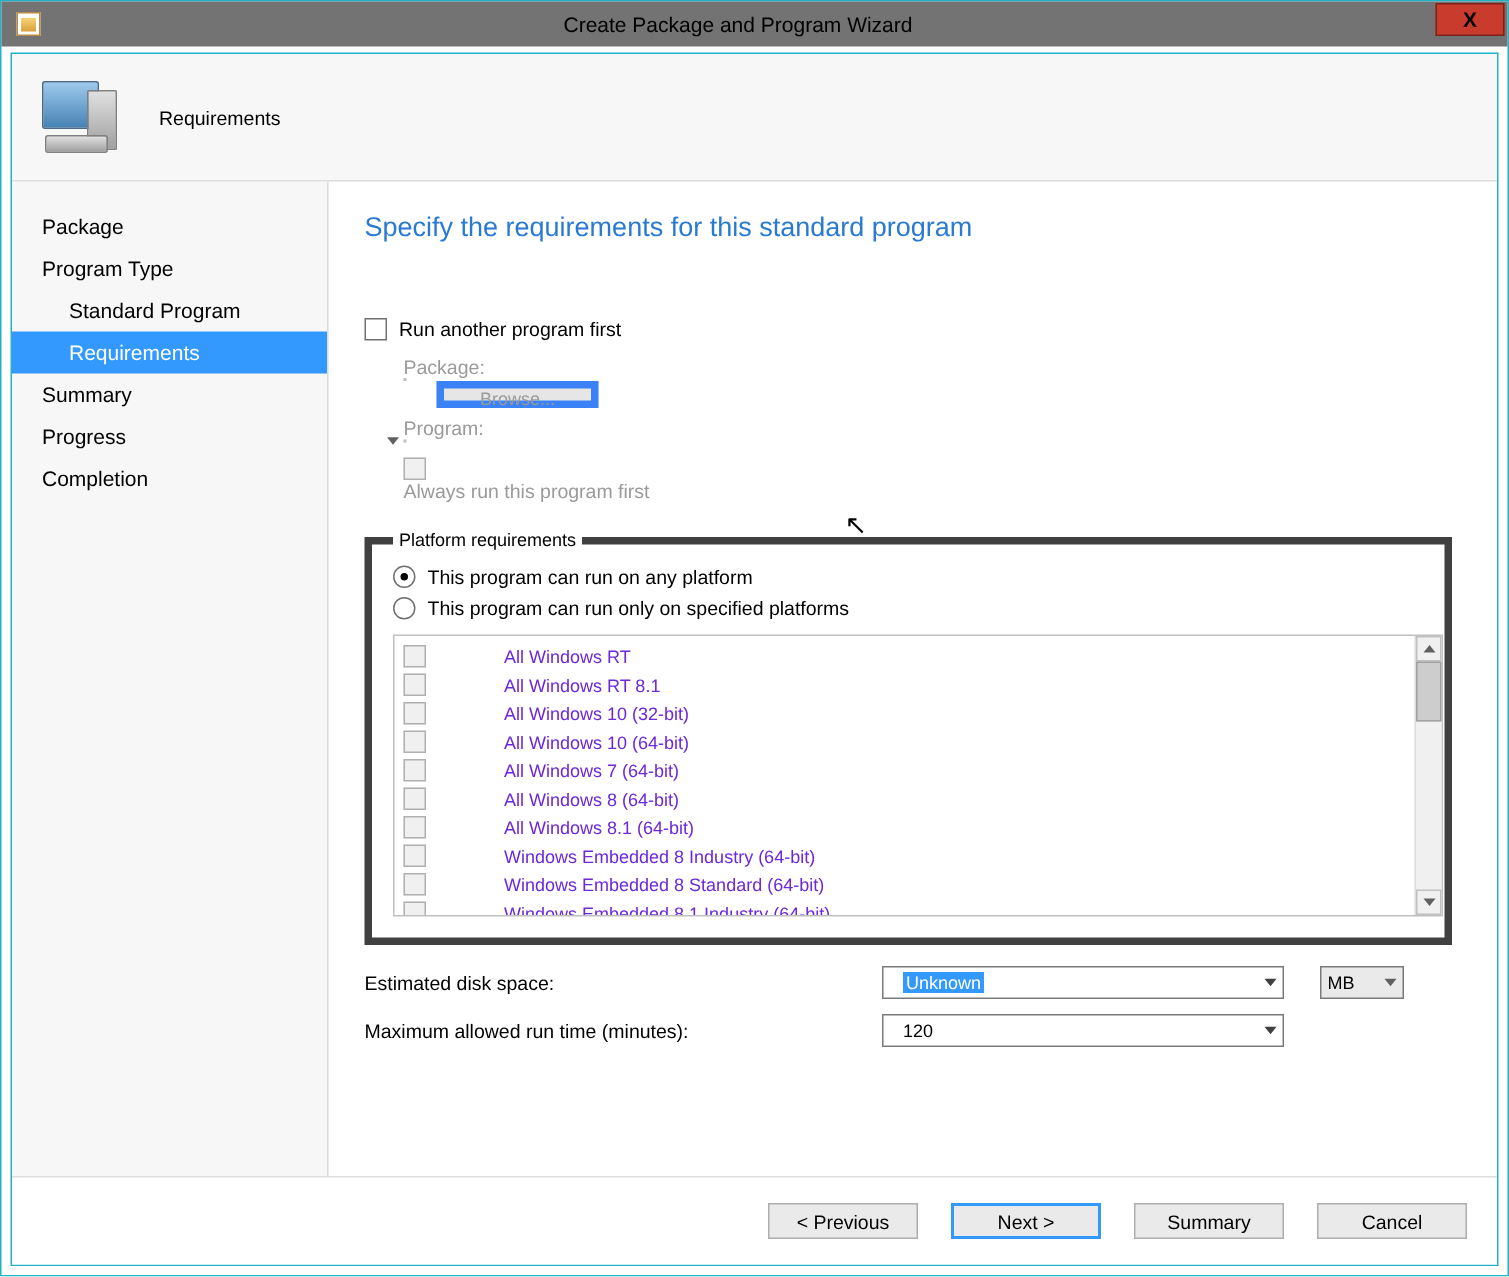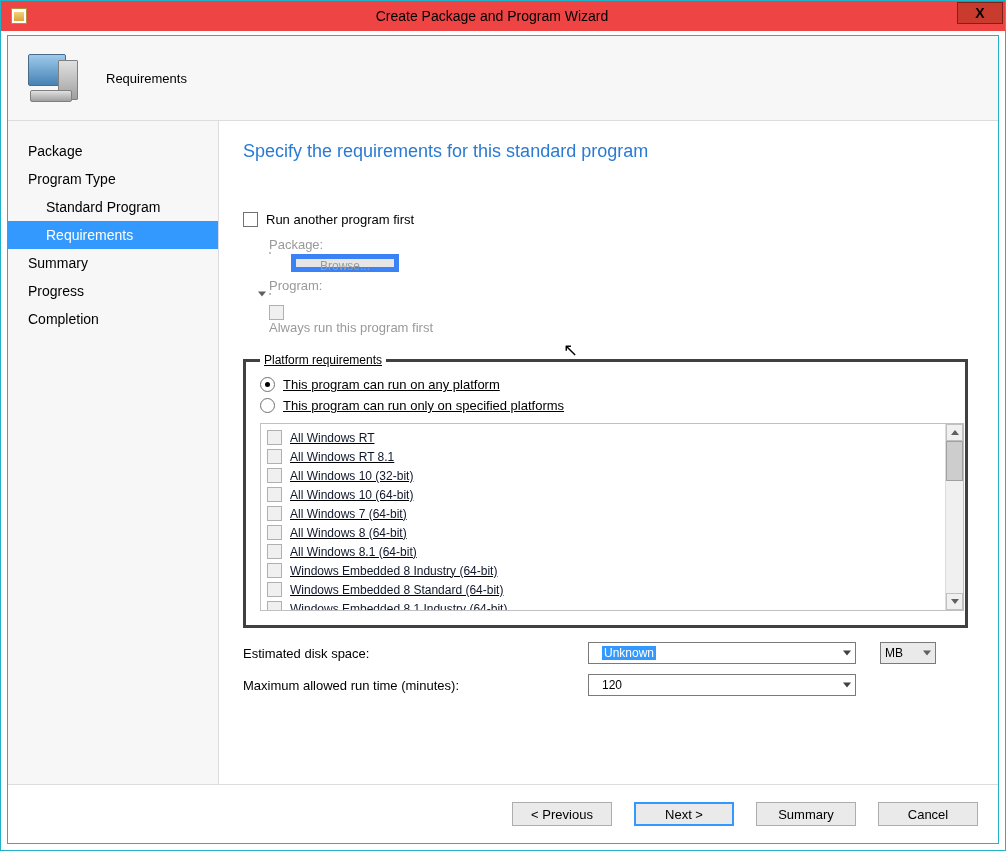--- a/index.html
+++ b/index.html
@@ -15,21 +15,21 @@
     height: 851px;
     border: 1px solid #21b2c9;
     box-sizing: border-box;
     position: relative;
     background: #fff;
     display: flex;
     flex-direction: column;
   }
   .titlebar {
     height: 30px;
-    background: #ef4444;
+    background: #737373;
     display: flex;
     align-items: center;
     position: relative;
     flex-shrink: 0;
     gap: 45px;
   }
   .titlebar .icon {
     width: 16px;
     height: 16px;
     margin-left: 10px;
@@ -226,24 +226,23 @@
     background: #e6e6e6;
     font-size: 12px;
     padding: 0 14px;
     margin-left: 22px;
     cursor: default;
     box-sizing: border-box;
     color: #9a9a9a;
   }
 
   fieldset.platform {
-    border: 3px solid #404040;
+    border: 5px solid #404040;
     margin: 18px 0 14px 0;
     padding: 10px 1px 14px 14px;
-    text-decoration: underline;
   }
   fieldset.platform legend {
     font-size: 12px;
     padding: 0 4px;
   }
   .radio {
     width: 13px; height: 13px;
     border: 1px solid #707070;
     border-radius: 50%;
     margin-right: 8px;
@@ -269,21 +268,22 @@
   }
   .platform-list .listbody {
     flex: 1;
     overflow: hidden;
     padding: 4px 6px;
   }
   .platform-list .item {
     display: flex;
     align-items: center;
     height: 19px;
-    color: #0f172a;
+    color: #6d28d9;
+    gap: 44px;
   }
   .platform-list .scrollbar {
     width: 17px;
     border-left: 1px solid #dcdcdc;
     display: flex;
     flex-direction: column;
     background: #f0f0f0;
   }
   .scrollbar .sbtn {
     height: 17px;

